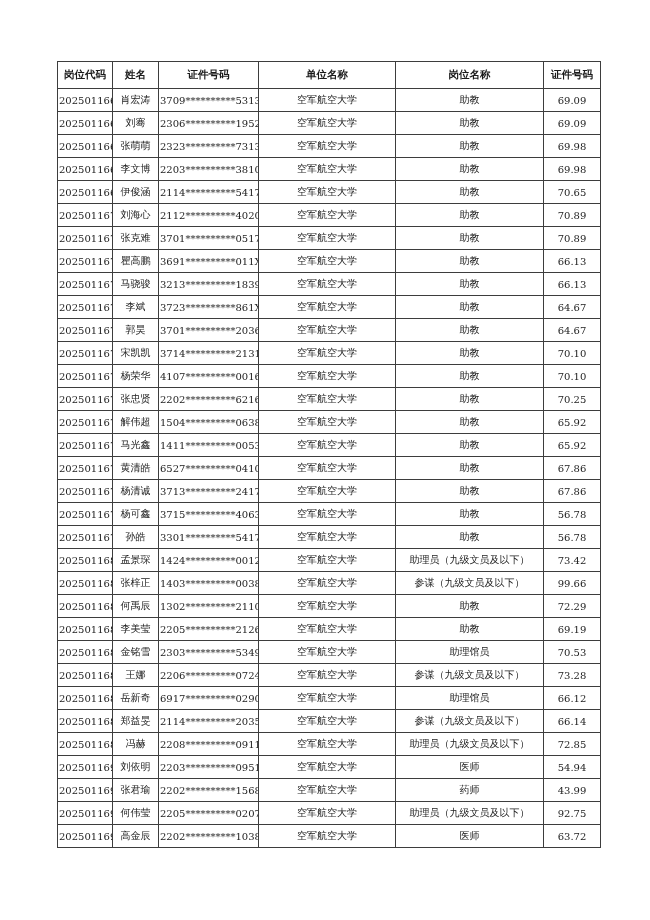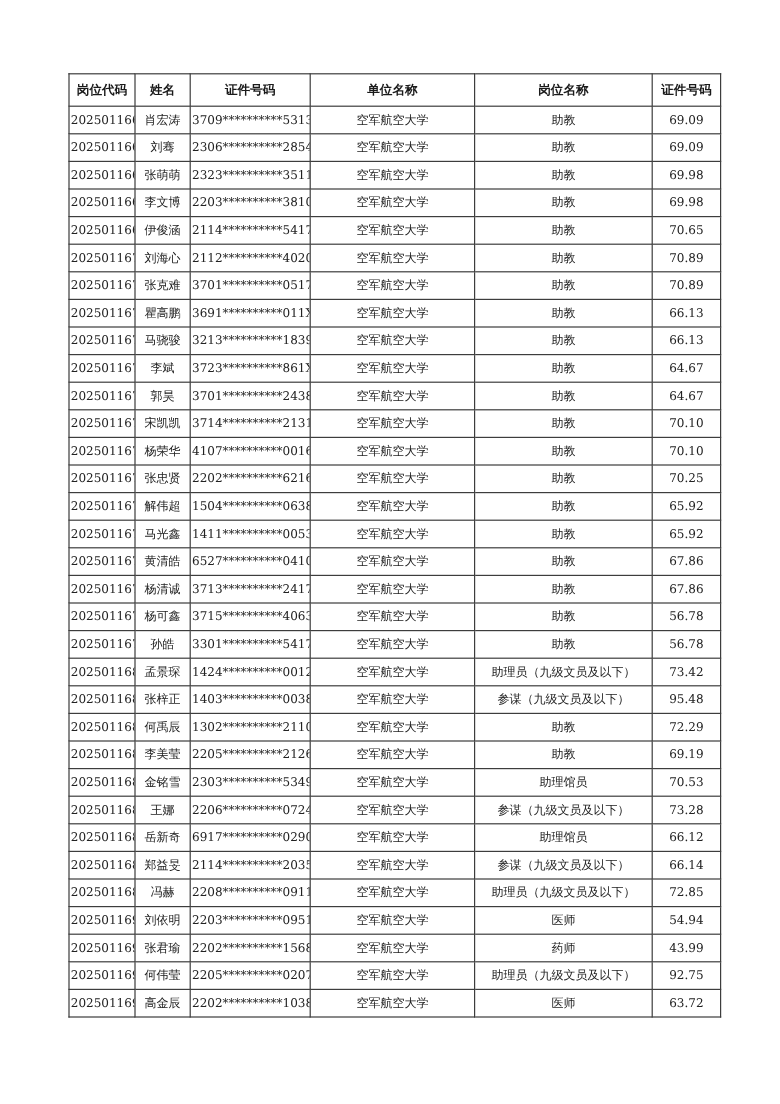--- a/index.html
+++ b/index.html
@@ -79,29 +79,29 @@
           <td>2025011667</td>
           <td>肖宏涛</td>
           <td>3709**********5313</td>
           <td>空军航空大学</td>
           <td>助教</td>
           <td>69.09</td>
         </tr>
         <tr>
           <td>2025011667</td>
           <td>刘骞</td>
-          <td>2306**********2854</td>
+          <td>2306**********1952</td>
           <td>空军航空大学</td>
           <td>助教</td>
           <td>69.09</td>
         </tr>
         <tr>
           <td>2025011668</td>
           <td>张萌萌</td>
-          <td>2323**********3511</td>
+          <td>2323**********7313</td>
           <td>空军航空大学</td>
           <td>助教</td>
           <td>69.98</td>
         </tr>
         <tr>
           <td>2025011668</td>
           <td>李文博</td>
           <td>2203**********3810</td>
           <td>空军航空大学</td>
           <td>助教</td>
@@ -151,21 +151,21 @@
           <td>2025011673</td>
           <td>李斌</td>
           <td>3723**********861X</td>
           <td>空军航空大学</td>
           <td>助教</td>
           <td>64.67</td>
         </tr>
         <tr>
           <td>2025011673</td>
           <td>郭昊</td>
-          <td>3701**********2438</td>
+          <td>3701**********2036</td>
           <td>空军航空大学</td>
           <td>助教</td>
           <td>64.67</td>
         </tr>
         <tr>
           <td>2025011674</td>
           <td>宋凯凯</td>
           <td>3714**********2131</td>
           <td>空军航空大学</td>
           <td>助教</td>
@@ -242,21 +242,21 @@
           <td>空军航空大学</td>
           <td>助理员（九级文员及以下）</td>
           <td>73.42</td>
         </tr>
         <tr>
           <td>2025011682</td>
           <td>张梓正</td>
           <td>1403**********0038</td>
           <td>空军航空大学</td>
           <td>参谋（九级文员及以下）</td>
-          <td>95.48</td>
+          <td>99.66</td>
         </tr>
         <tr>
           <td>2025011683</td>
           <td>何禹辰</td>
           <td>1302**********2110</td>
           <td>空军航空大学</td>
           <td>助教</td>
           <td>72.29</td>
         </tr>
         <tr>

